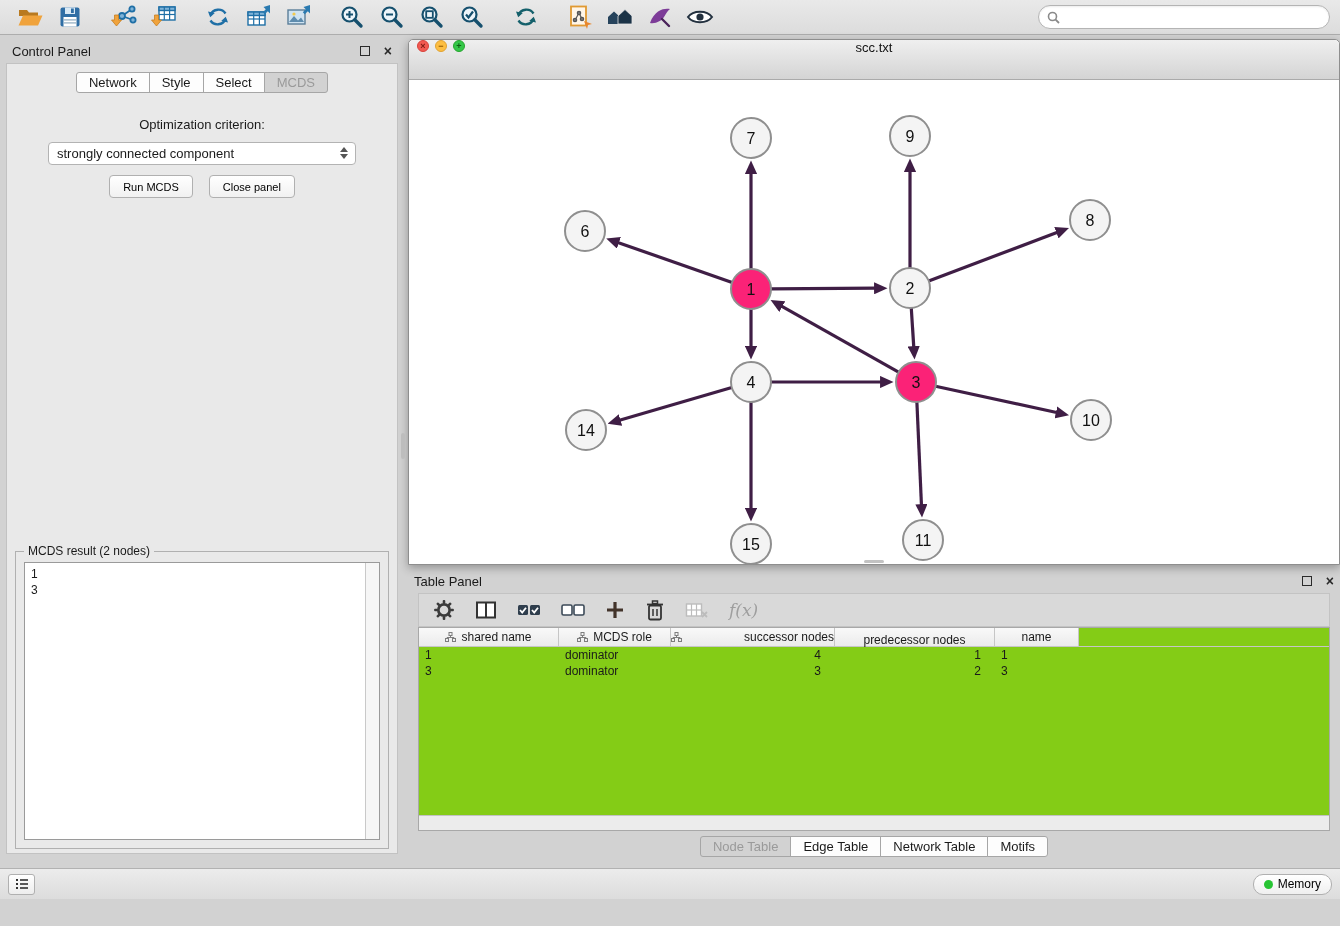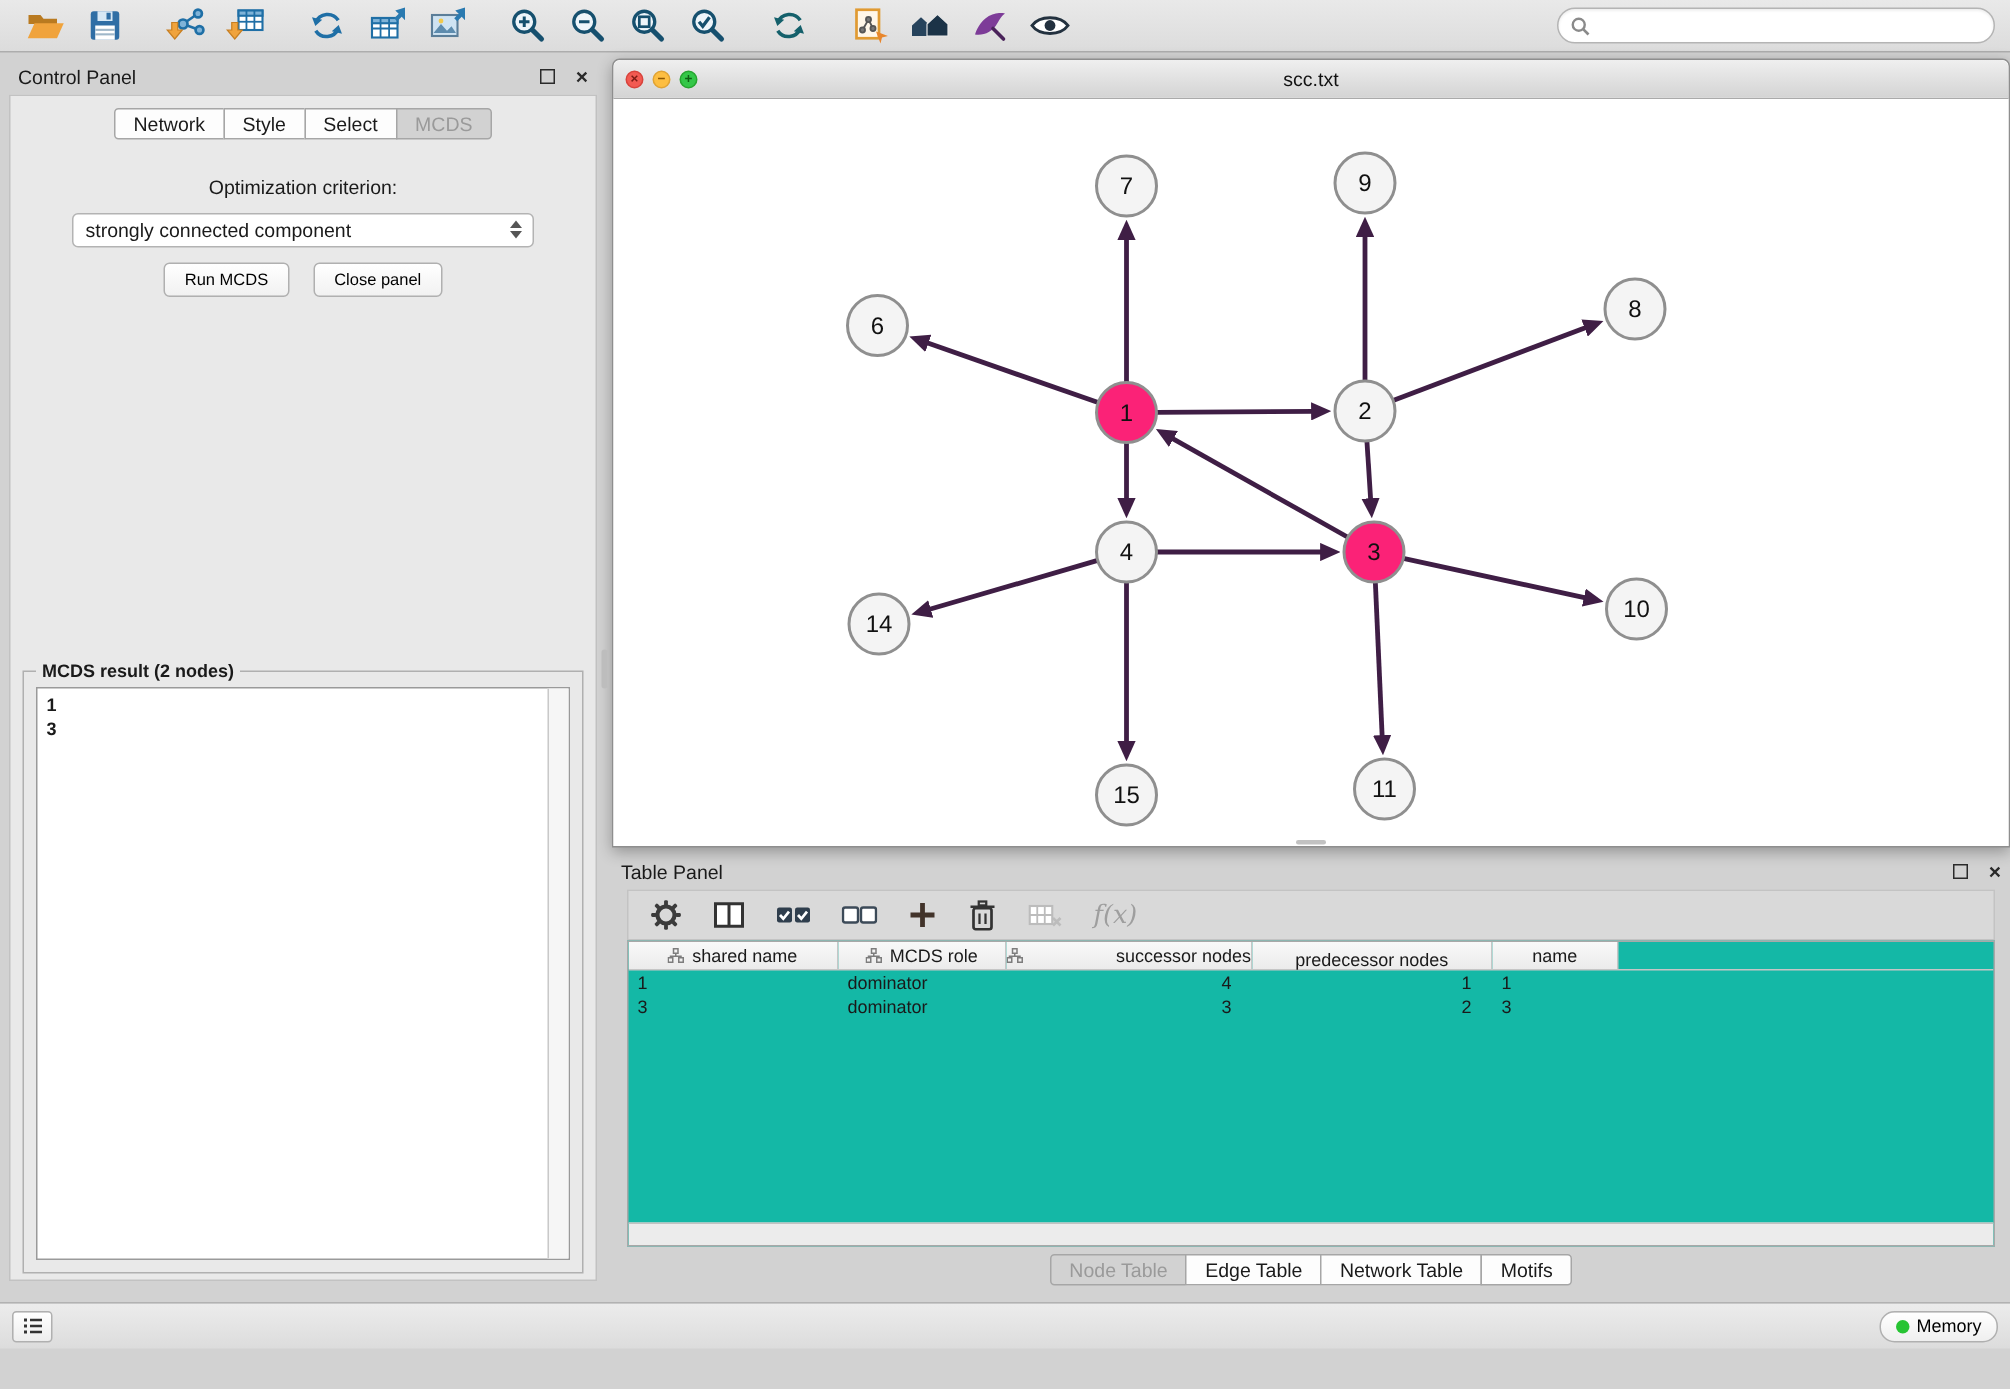--- a/index.html
+++ b/index.html
@@ -41,37 +41,37 @@
   .dropdown { margin-top:10px; width:308px; height:23px; background:#fff; border:1px solid #b3b3b3; border-radius:4px;
               display:flex; align-items:center; padding:0 24px 0 8px; font-size:13px; position:relative; }
   .dd-arrows { position:absolute; right:7px; top:4px; display:flex; flex-direction:column; gap:2px; }
   .dd-arrows i { width:0; height:0; border-left:4px solid transparent; border-right:4px solid transparent; display:block; }
   .dd-up   { border-bottom:5px solid #555; }
   .dd-down { border-top:5px solid #555; }
   .cp-buttons { display:flex; gap:16px; margin-top:10px; }
   .btn { height:23px; padding:0 13px; font-size:11px; background:linear-gradient(#ffffff,#f1f1f1);
          border:1px solid #b0b0b0; border-radius:4px; font-family:"Liberation Sans", sans-serif; }
   .cp-spacer { flex:1; }
-  .groupbox { width:calc(100% - 16px); height:402px; border:1px solid #b0b0b0; position:relative; margin-bottom:4px;font-weight:bold; }
+  .groupbox { width:calc(100% - 16px); height:298px; border:1px solid #b0b0b0; position:relative; margin-bottom:4px; }
   .groupbox-title { position:absolute; top:-8px; left:8px; background:#e9e9e9; padding:0 4px; font-size:12px; }
   .result-area { position:absolute; left:8px; right:8px; top:10px; bottom:8px; background:#fff;
                  border:1px solid #9a9a9a; display:flex; }
   .result-lines { flex:1; padding:3px 6px; font-size:12px; line-height:16px; }
   .result-scrollbar { width:14px; border-left:1px solid #c9c9c9; background:#f6f6f6; }
 
   .splitter { width:6px; position:relative; }
   .splitter-handle { position:absolute; top:398px; left:1px; width:4px; height:26px; background:#bdbdbd; border-radius:2px; }
 
   
   .right-col { flex:1; display:flex; flex-direction:column; padding:4px 0 0 2px; }
 
   .net-window { height:526px; border:1px solid #8e8e8e; border-radius:5px 5px 0 0; background:#fff;
                 box-shadow:0 3px 10px rgba(0,0,0,.3); display:flex; flex-direction:column; }
-  .net-titlebar { height:26px; background:linear-gradient(#efefef,#d4d4d4); border-bottom:1px solid #aaa;
-                  border-radius:5px 5px 0 0; display:flex; align-items:center; position:relative; padding:0 8px; font-size:13px; }
+  .net-titlebar { height:40px; background:linear-gradient(#efefef,#d4d4d4); border-bottom:1px solid #aaa;
+                  border-radius:5px 5px 0 0; display:flex; align-items:flex-start; position:relative; padding:0 8px; font-size:13px; }
   .traffic { display:flex; gap:6px; z-index:2; }
   .tl { width:12px; height:12px; border-radius:50%; display:flex; align-items:center; justify-content:center;
         font-size:9px; font-weight:bold; line-height:1; }
   .tl-close { background:#f25a52; border:1px solid #d8433c; color:#7c1b14; }
   .tl-close::after { content:"×"; }
   .tl-min { background:#fdbe41; border:1px solid #e0a334; color:#8d5600; }
   .tl-min::after { content:"−"; }
   .tl-max { background:#34c748; border:1px solid #27a52f; color:#0d5f12; }
   .tl-max::after { content:"+"; }
   .net-title { position:absolute; left:0; right:0; text-align:center; color:#111; }
@@ -79,21 +79,21 @@
   #graph-svg { position:absolute; left:0; top:0; }
   .net-resize { position:absolute; bottom:1px; left:50%; margin-left:-10px; width:20px; height:3px;
                 background:#c2c2c2; border-radius:2px; }
 
   
   .table-panel { height:292px; margin-top:4px; display:flex; flex-direction:column; }
   .tp-toolbar { height:34px; display:flex; align-items:center; gap:20px; padding:0 14px; margin:0 10px;
                 background:#d9d9d9; border:1px solid #c3c3c3; }
   .tp-toolbar button { background:none; border:none; display:flex; align-items:center; }
   .fx { font-family:"DejaVu Serif", serif; font-style:italic; font-size:17px; color:#9e9e9e; }
-  .table-wrap { margin:0 10px; flex:1; border:1px solid #a8a8a8; background:#14b8a6; display:flex; flex-direction:column; overflow:hidden; }
+  .table-wrap { margin:0 10px; flex:1; border:1px solid #a8a8a8; background:#84cc16; display:flex; flex-direction:column; overflow:hidden; }
   .thead { display:flex; height:19px; border-bottom:1px solid #c6c6c6; }
   .th { display:flex; align-items:center; justify-content:center; gap:5px; font-size:12px;
         border-right:1px solid #c6c6c6; background:linear-gradient(#f9f9f9,#ebebeb); }
   .tbody { flex:1; }
   .tr { display:flex; height:16px; align-items:center; font-size:12px; }
   .td { padding:0 6px; overflow:hidden; white-space:nowrap; }
   .w0 { width:140px; } .w1 { width:112px; } .w2 { width:164px;justify-content:space-between; } .w3 { width:160px;flex-direction:column; } .w4 { width:84px; }
   .num { text-align:right; padding-right:14px; }
   .hscroll { height:15px; border-top:1px solid #c2c2c2; background:#ececec; }
   .tp-tabs { height:30px; display:flex; align-items:center; justify-content:center; }

